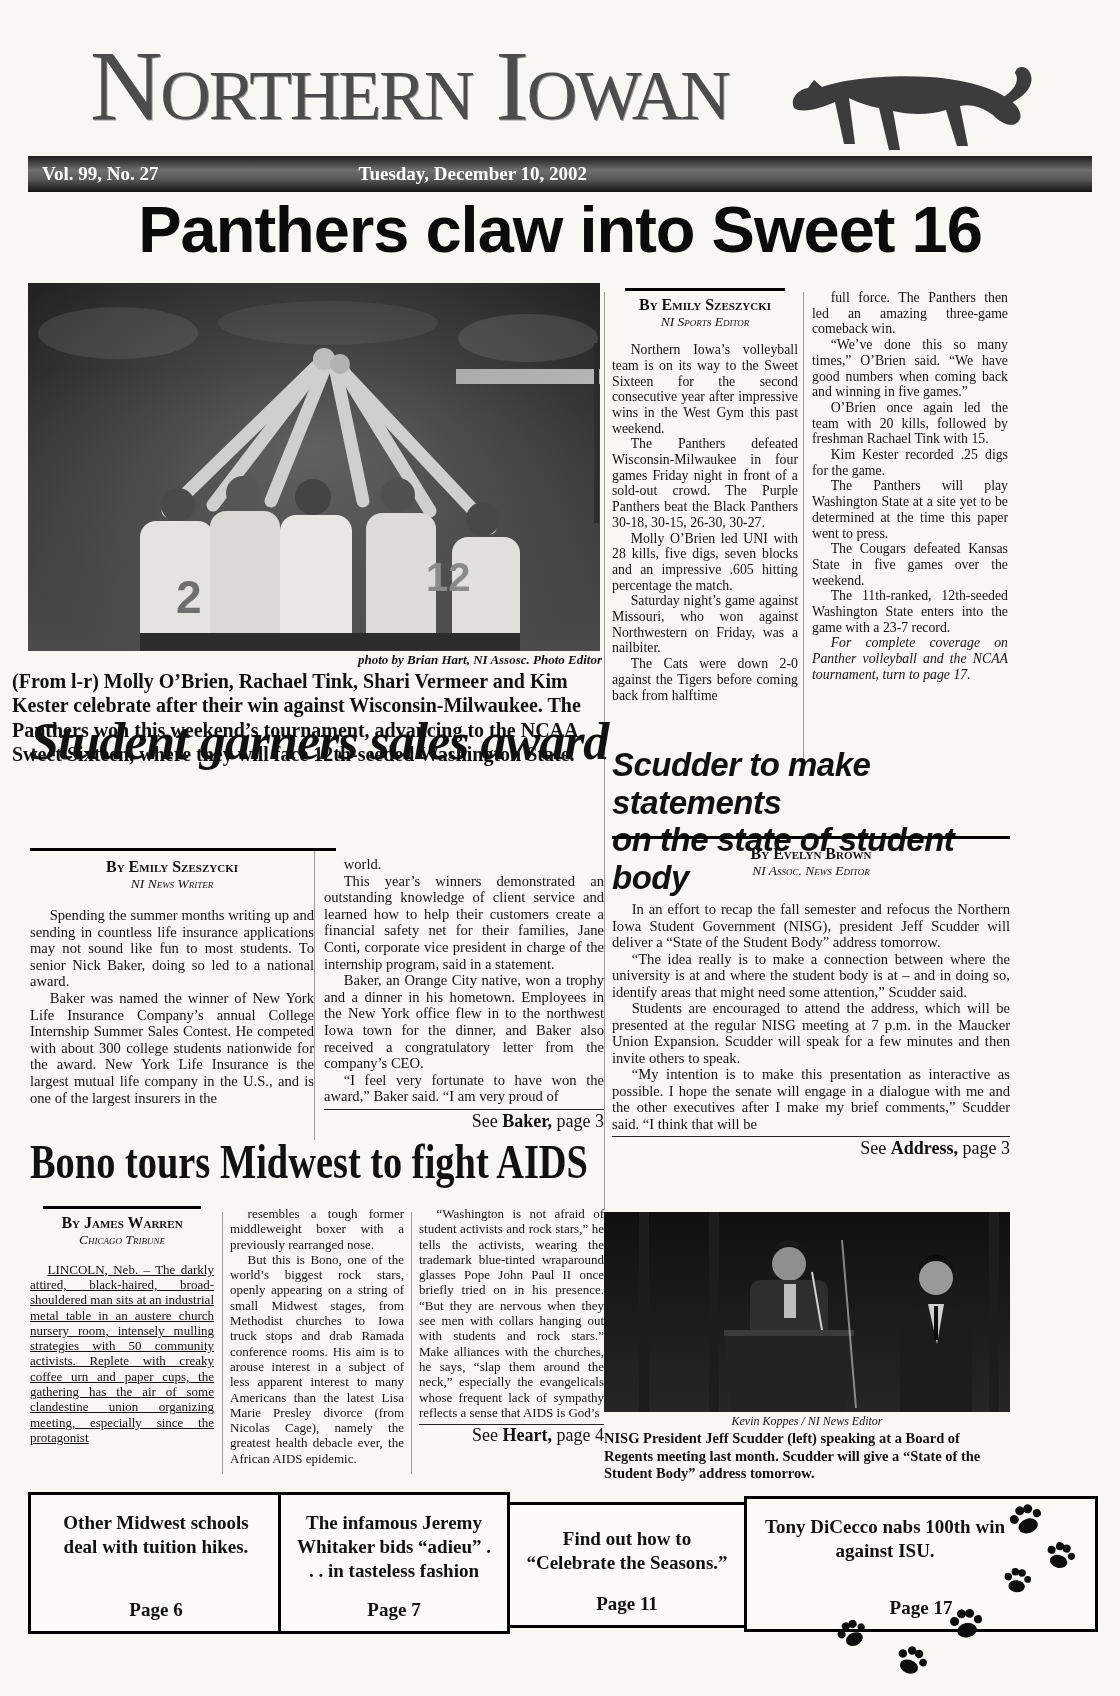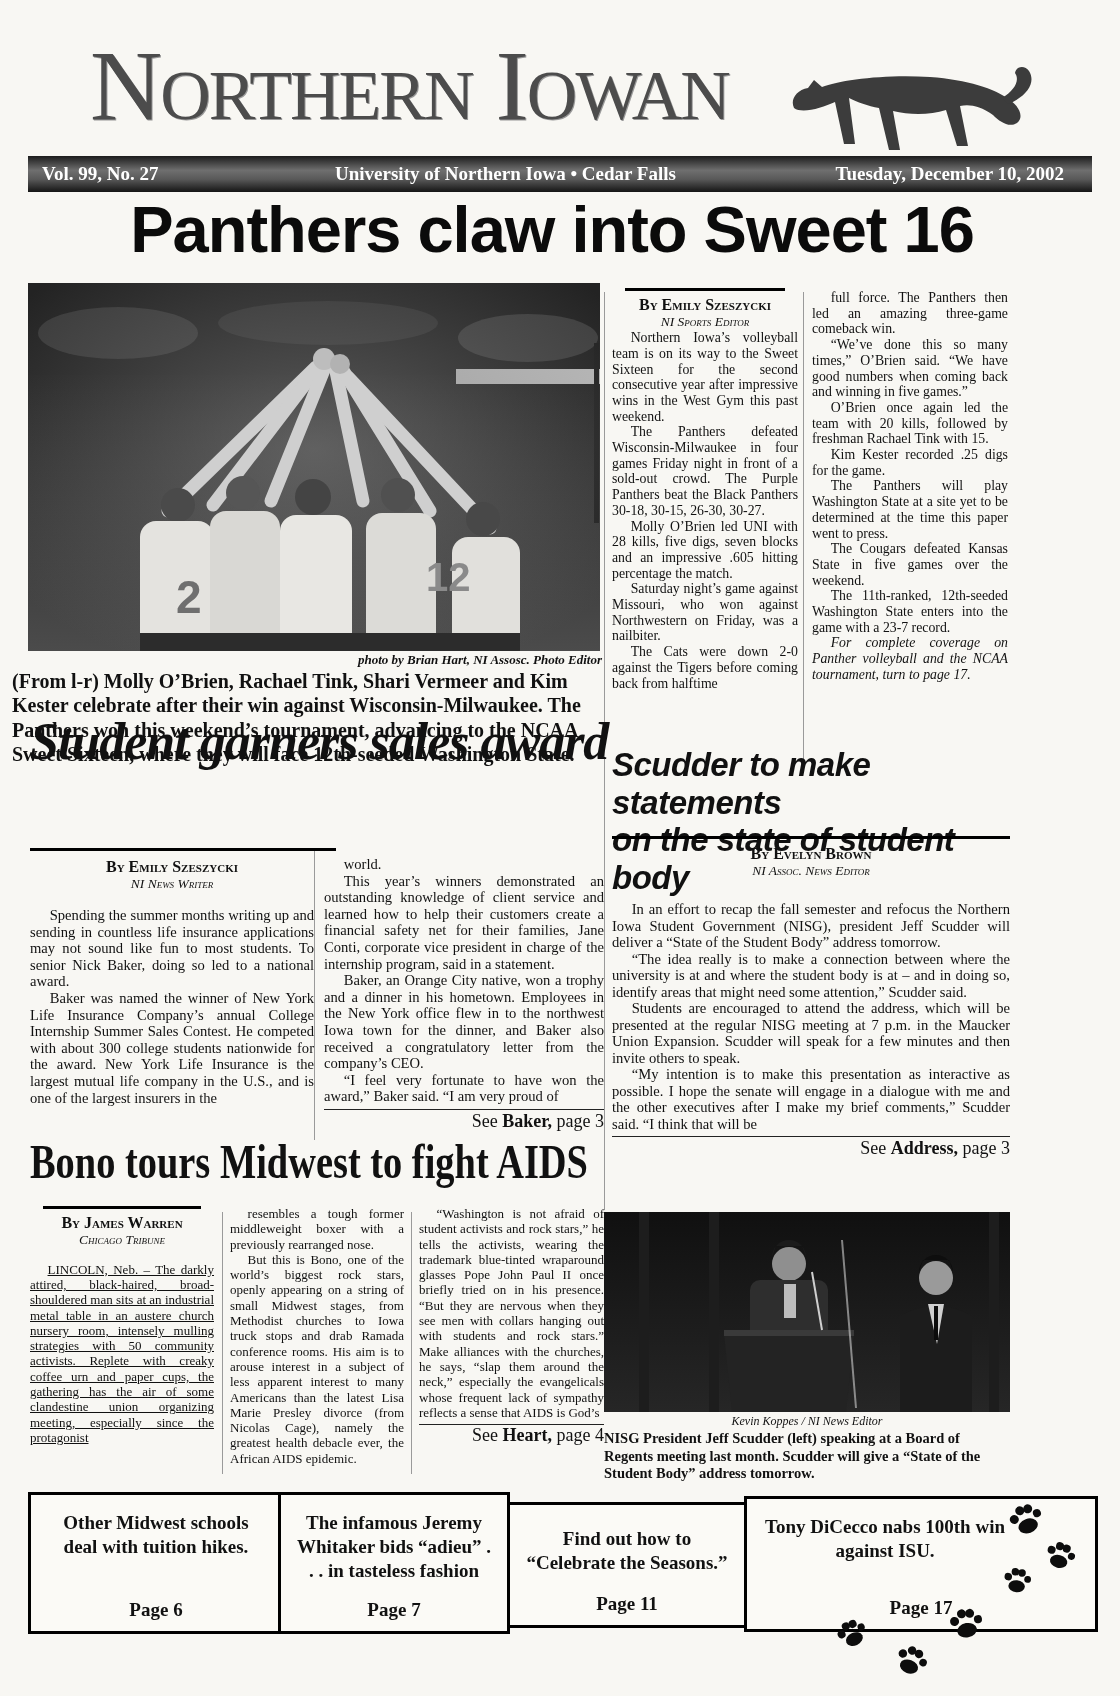--- a/index.html
+++ b/index.html
@@ -12,21 +12,21 @@
         text-shadow:1px 1px 0 #9a9a9a;}
   .panther{position:absolute;top:58px;left:780px;width:262px;height:102px;}
 
   .infobar{position:absolute;top:156px;left:28px;width:1064px;height:36px;
         background:linear-gradient(180deg,#1c1c1c 0%,#6f6f6f 40%,#585858 65%,#151515 100%);
         display:flex;align-items:center;color:#fff;font-weight:bold;font-size:19px;}
   .infobar .vol{padding-left:14px;width:225px;}
   .infobar .center{flex:1;text-align:center;}
   .infobar .date{padding-right:28px;width:320px;text-align:right;}
 
-  .lead-headline{position:absolute;top:192px;left:20px;width:1064px;text-align:center;
+  .lead-headline{position:absolute;top:192px;left:28px;width:1064px;text-align:center;
         font-family:"Liberation Sans",sans-serif;font-weight:700;font-size:65px;letter-spacing:-1px;color:#0b0b0b;}
 
   
   .lead-photo{position:absolute;top:283px;left:28px;width:572px;height:368px;}
   .lead-credit{position:absolute;top:652px;left:28px;width:574px;text-align:right;
         font-style:italic;font-weight:bold;font-size:13px;}
   .lead-caption{position:absolute;top:669px;left:12px;width:590px;font-weight:bold;
         font-size:20px;line-height:1.22;}
 
   .nisg-photo{position:absolute;top:1212px;left:604px;width:406px;height:200px;}
@@ -40,21 +40,21 @@
   .byline{text-align:center;font-variant:small-caps;font-weight:bold;font-size:16px;line-height:1.15;}
   .byline-role{text-align:center;font-variant:small-caps;font-style:italic;font-size:13.5px;}
   .bodytext p{margin:0;text-indent:1.35em;text-align:justify;}
   .ital{font-style:italic;}
   .jumprule{height:1px;background:#222;margin:4px 0 3px;}
   .jump{text-align:right;font-size:18px;margin:0;}
   .jump .b{font-weight:bold;}
 
   .vb-col{font-size:13.8px;line-height:15.7px;}
   .vb-col1{position:absolute;top:288px;left:612px;width:186px;}
-  .vb-col1 .paras{}
+  .vb-col1 .paras{margin-top:12px;}
   .vb-col2{position:absolute;top:290px;left:812px;width:196px;}
 
   .student-headline{position:absolute;top:712px;left:30px;width:576px;font-size:52px;font-weight:bold;
         font-style:italic;letter-spacing:-1px;white-space:nowrap;}
   .student-rule{position:absolute;top:848px;left:30px;width:306px;height:3px;background:#000;}
   .student-col{font-size:14.6px;line-height:16.6px;}
   .student-col1{position:absolute;top:858px;left:30px;width:284px;}
   .student-col1 .paras{margin-top:14px;}
   .student-col2{position:absolute;top:856px;left:324px;width:280px;}
 
@@ -101,21 +101,20 @@
 <div class="page">
 
   <div class="masthead-title">Northern Iowan</div>
   <svg class="panther" viewBox="0 0 262 102">
     <path fill="#3c3c3c" d="M14,50 C10,42 16,32 28,30 L34,22 L42,29 C60,22 105,16 150,19 C188,22 214,30 230,42 C240,49 244,60 237,65 C229,70 220,64 213,57 C200,48 190,46 180,48 L188,88 L177,88 L166,52 C150,57 130,57 113,53 L120,92 L109,92 L99,50 C88,48 77,44 69,40 L75,86 L64,86 L55,44 C42,50 22,56 14,50 Z"></path>
     <path fill="#3c3c3c" d="M228,46 C248,38 256,24 249,13 C245,7 236,8 235,15 C240,22 235,32 222,40 Z"></path>
   </svg>
 
   <div class="infobar">
     <span class="vol">Vol. 99, No. 27</span>
-    <span class="center">University of Northern Iowa  •  Cedar Falls</span>
     <span class="date">Tuesday, December 10, 2002</span>
   </div>
 
   <div class="lead-headline">Panthers claw into Sweet 16</div>
 
   <svg class="lead-photo" viewBox="0 0 572 368">
     <defs>
       <linearGradient id="pbg" x1="0" y1="0" x2="0" y2="1">
         <stop offset="0" stop-color="#171717"></stop>
           <stop offset="0.55" stop-color="#333"></stop>

